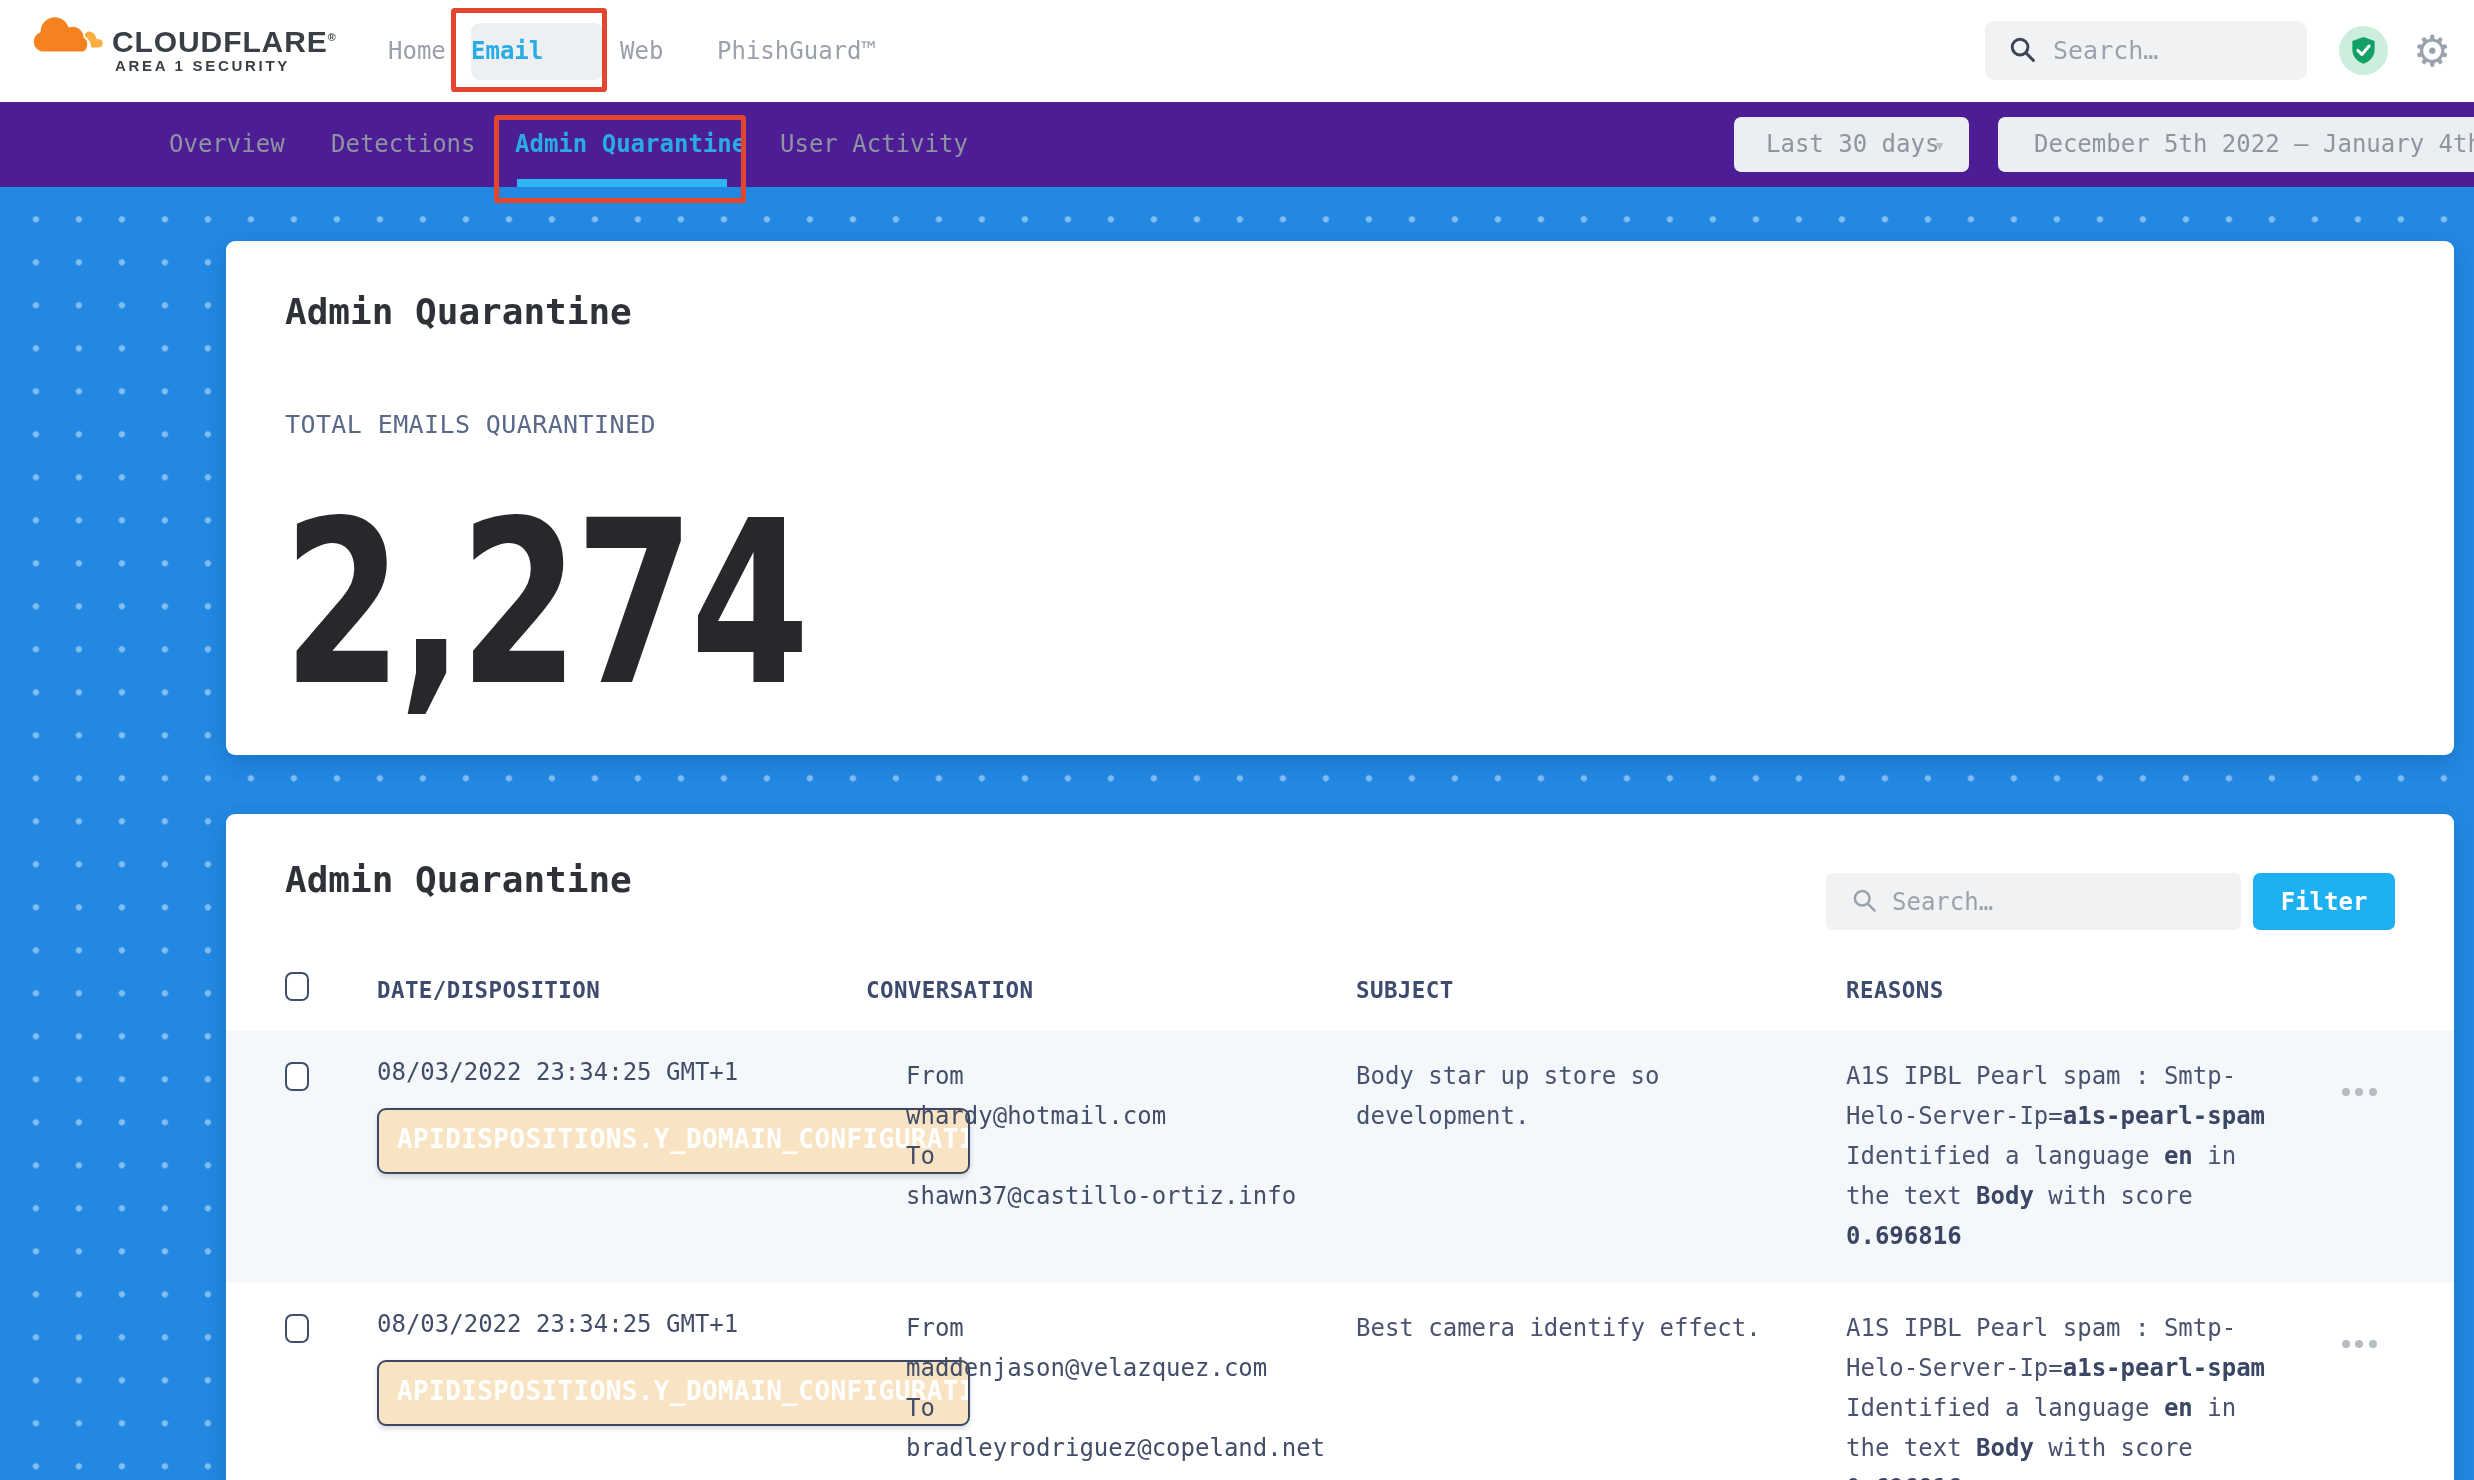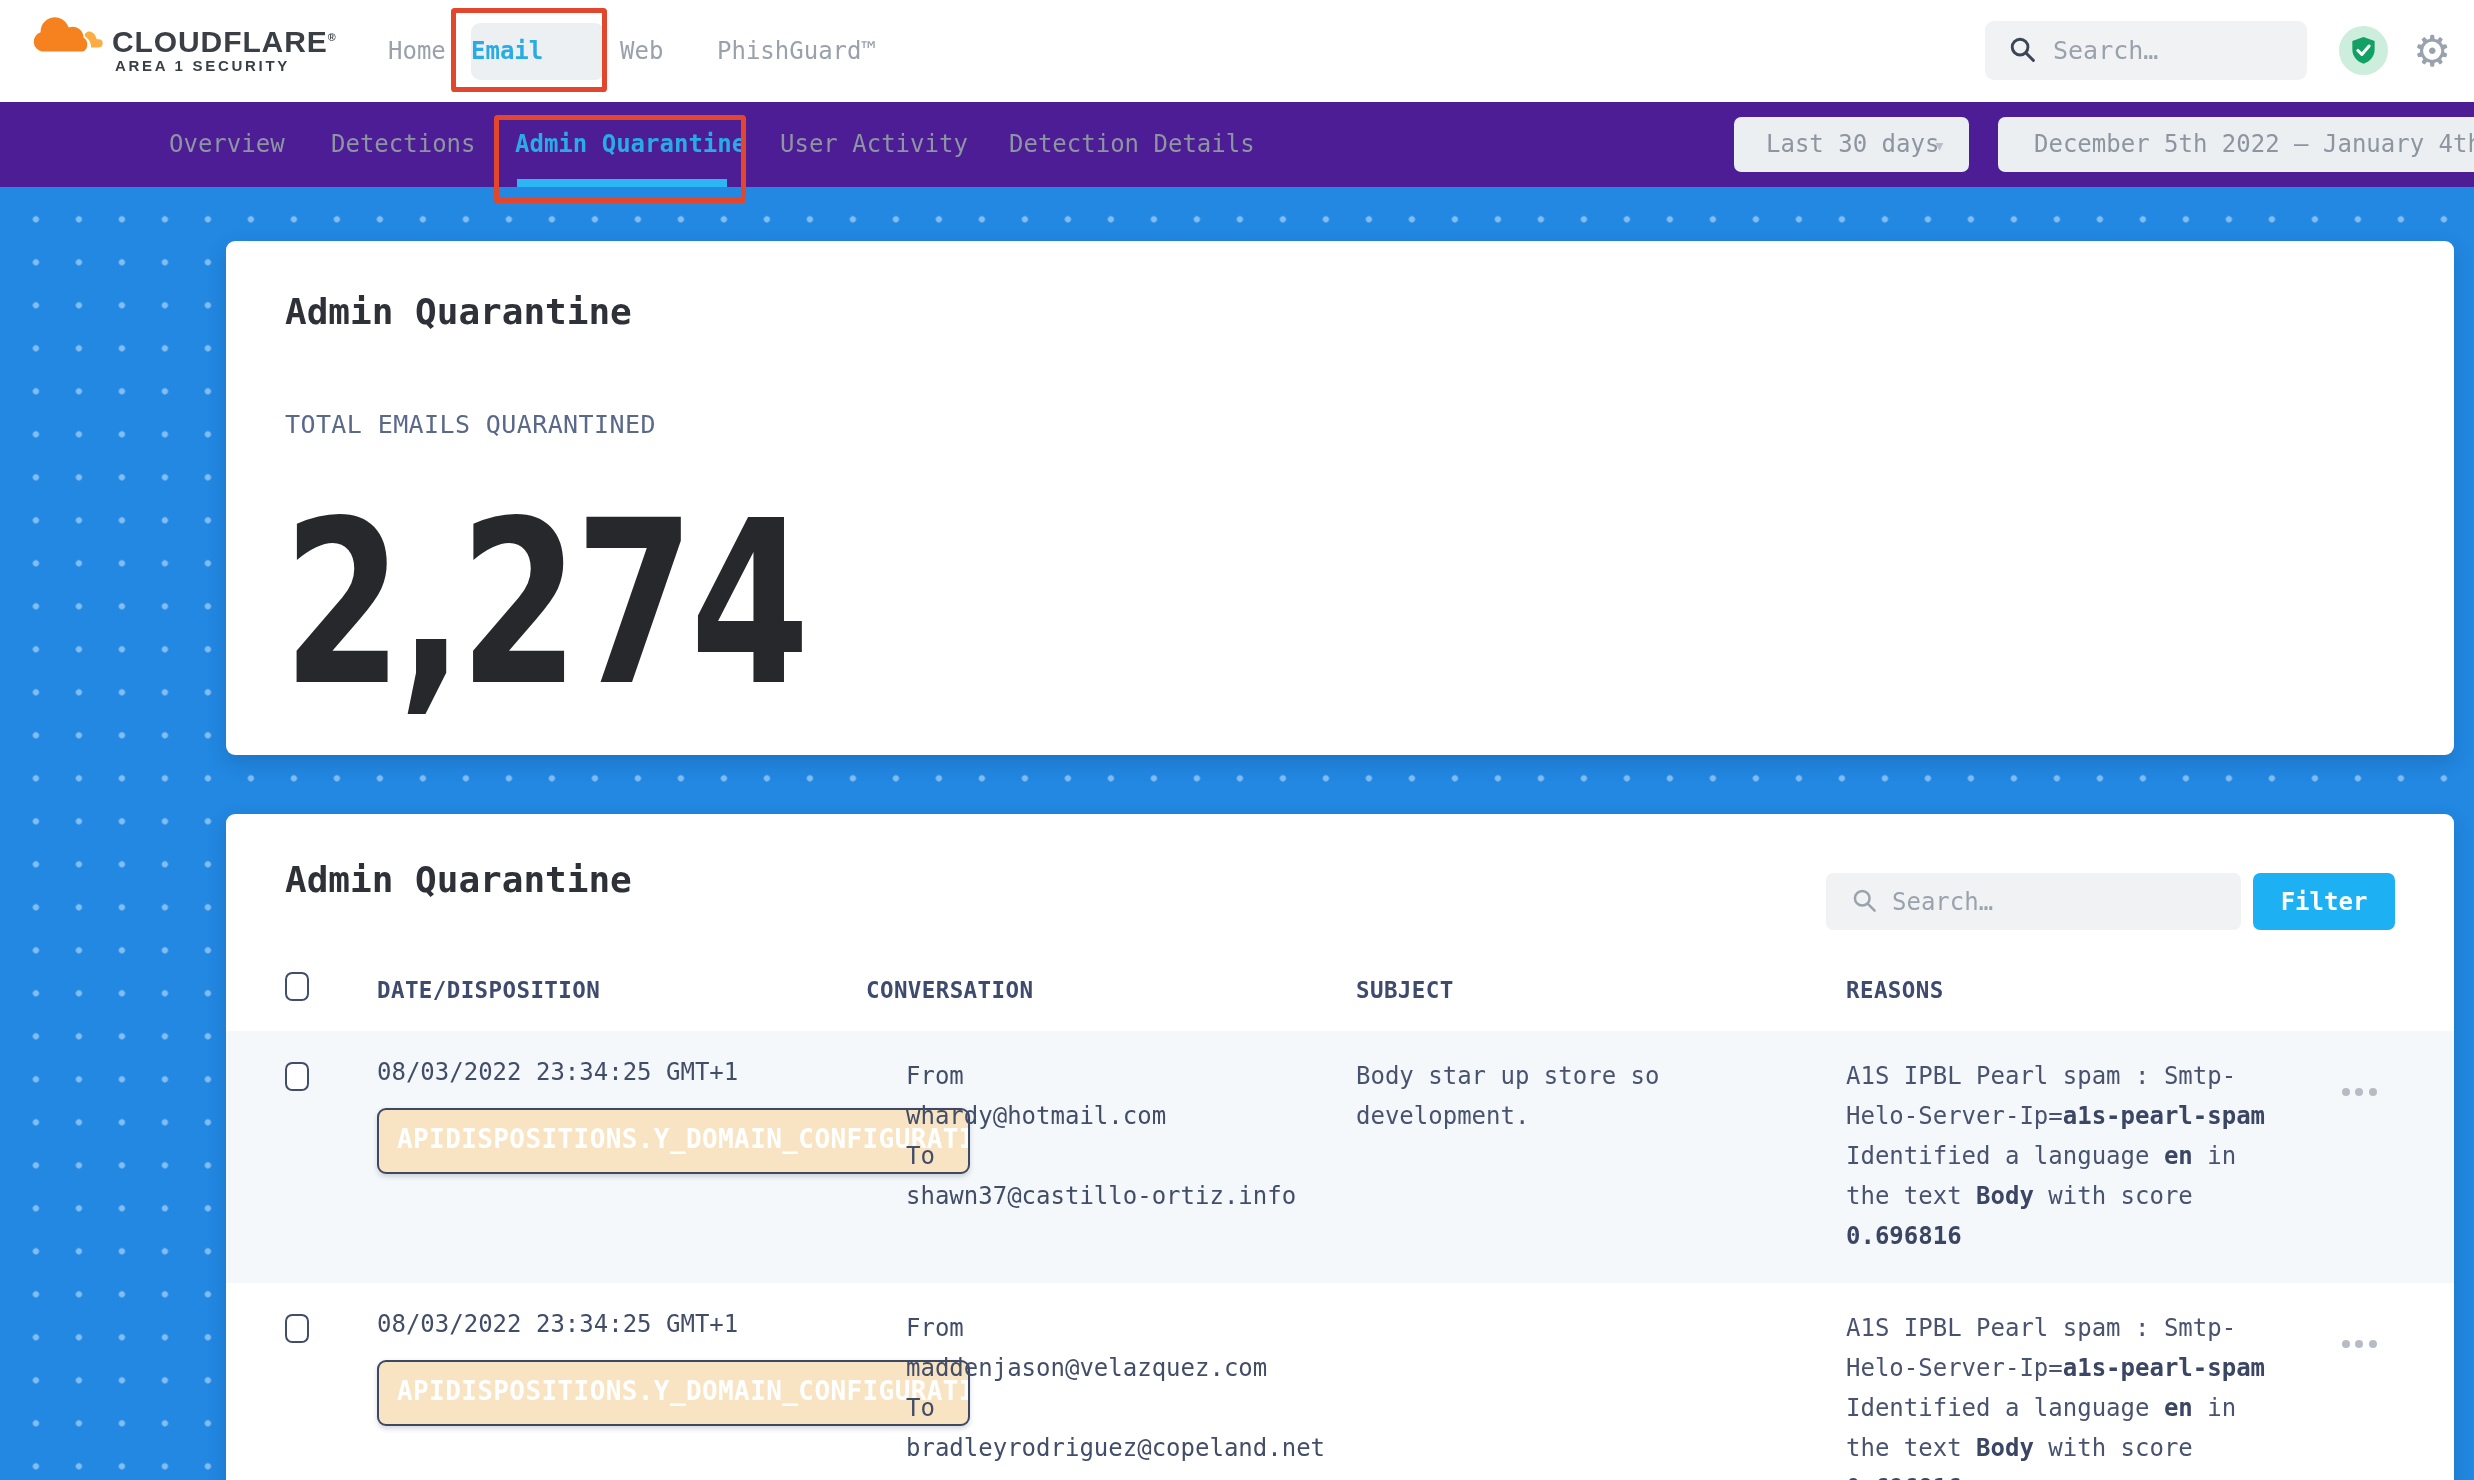--- a/index.html
+++ b/index.html
@@ -226,21 +226,20 @@
     </svg>
   </div>
   <span class="gear">⚙</span>
 </div>
 
 <div class="subnav">
   <span class="tab" style="left:169px">Overview</span>
   <span class="tab" style="left:331px">Detections</span>
   <span class="tab active" style="left:515px">Admin Quarantine</span>
   <span class="tab" style="left:780px">User Activity</span>
-  <span class="tab" style="left:1009px">Detection Details</span>
   <div class="tab-indicator"></div>
   <div class="redbox2"></div>
 
   <div class="pill period">
     <span>Last 30 days</span>
     <span class="caret">▾</span>
   </div>
   <div class="pill daterange">December 5th 2022 — January 4th 2023</div>
 </div>
 
@@ -297,20 +296,21 @@
   <div class="trow">
     <div class="checkbox c-check"></div>
     <div class="c-date">08/03/2022 23:34:25 GMT+1</div>
     <div class="c-badge">APIDISPOSITIONS.Y_DOMAIN_CONFIGURATION</div>
     <div class="c-conv">
       <div>From</div>
       <div>maddenjason@velazquez.com</div>
       <div>To</div>
       <div>bradleyrodriguez@copeland.net</div>
     </div>
+    <div class="c-subj">Best camera identify effect.</div>
     <div class="c-reas">
           <div class="reason-line"><span>A1S IPBL Pearl spam : Smtp-</span></div>
           <div class="reason-line"><span>Helo-Server-Ip=</span><b>a1s-pearl-spam</b></div>
           <div class="reason-line"><span>Identified a language </span><b>en</b><span> in</span></div>
           <div class="reason-line"><span>the text </span><b>Body</b><span> with score</span></div>
           <div class="reason-line"><b>0.696816</b></div>
         </div>
     <div class="c-menu">
           <i></i>
           <i></i>

